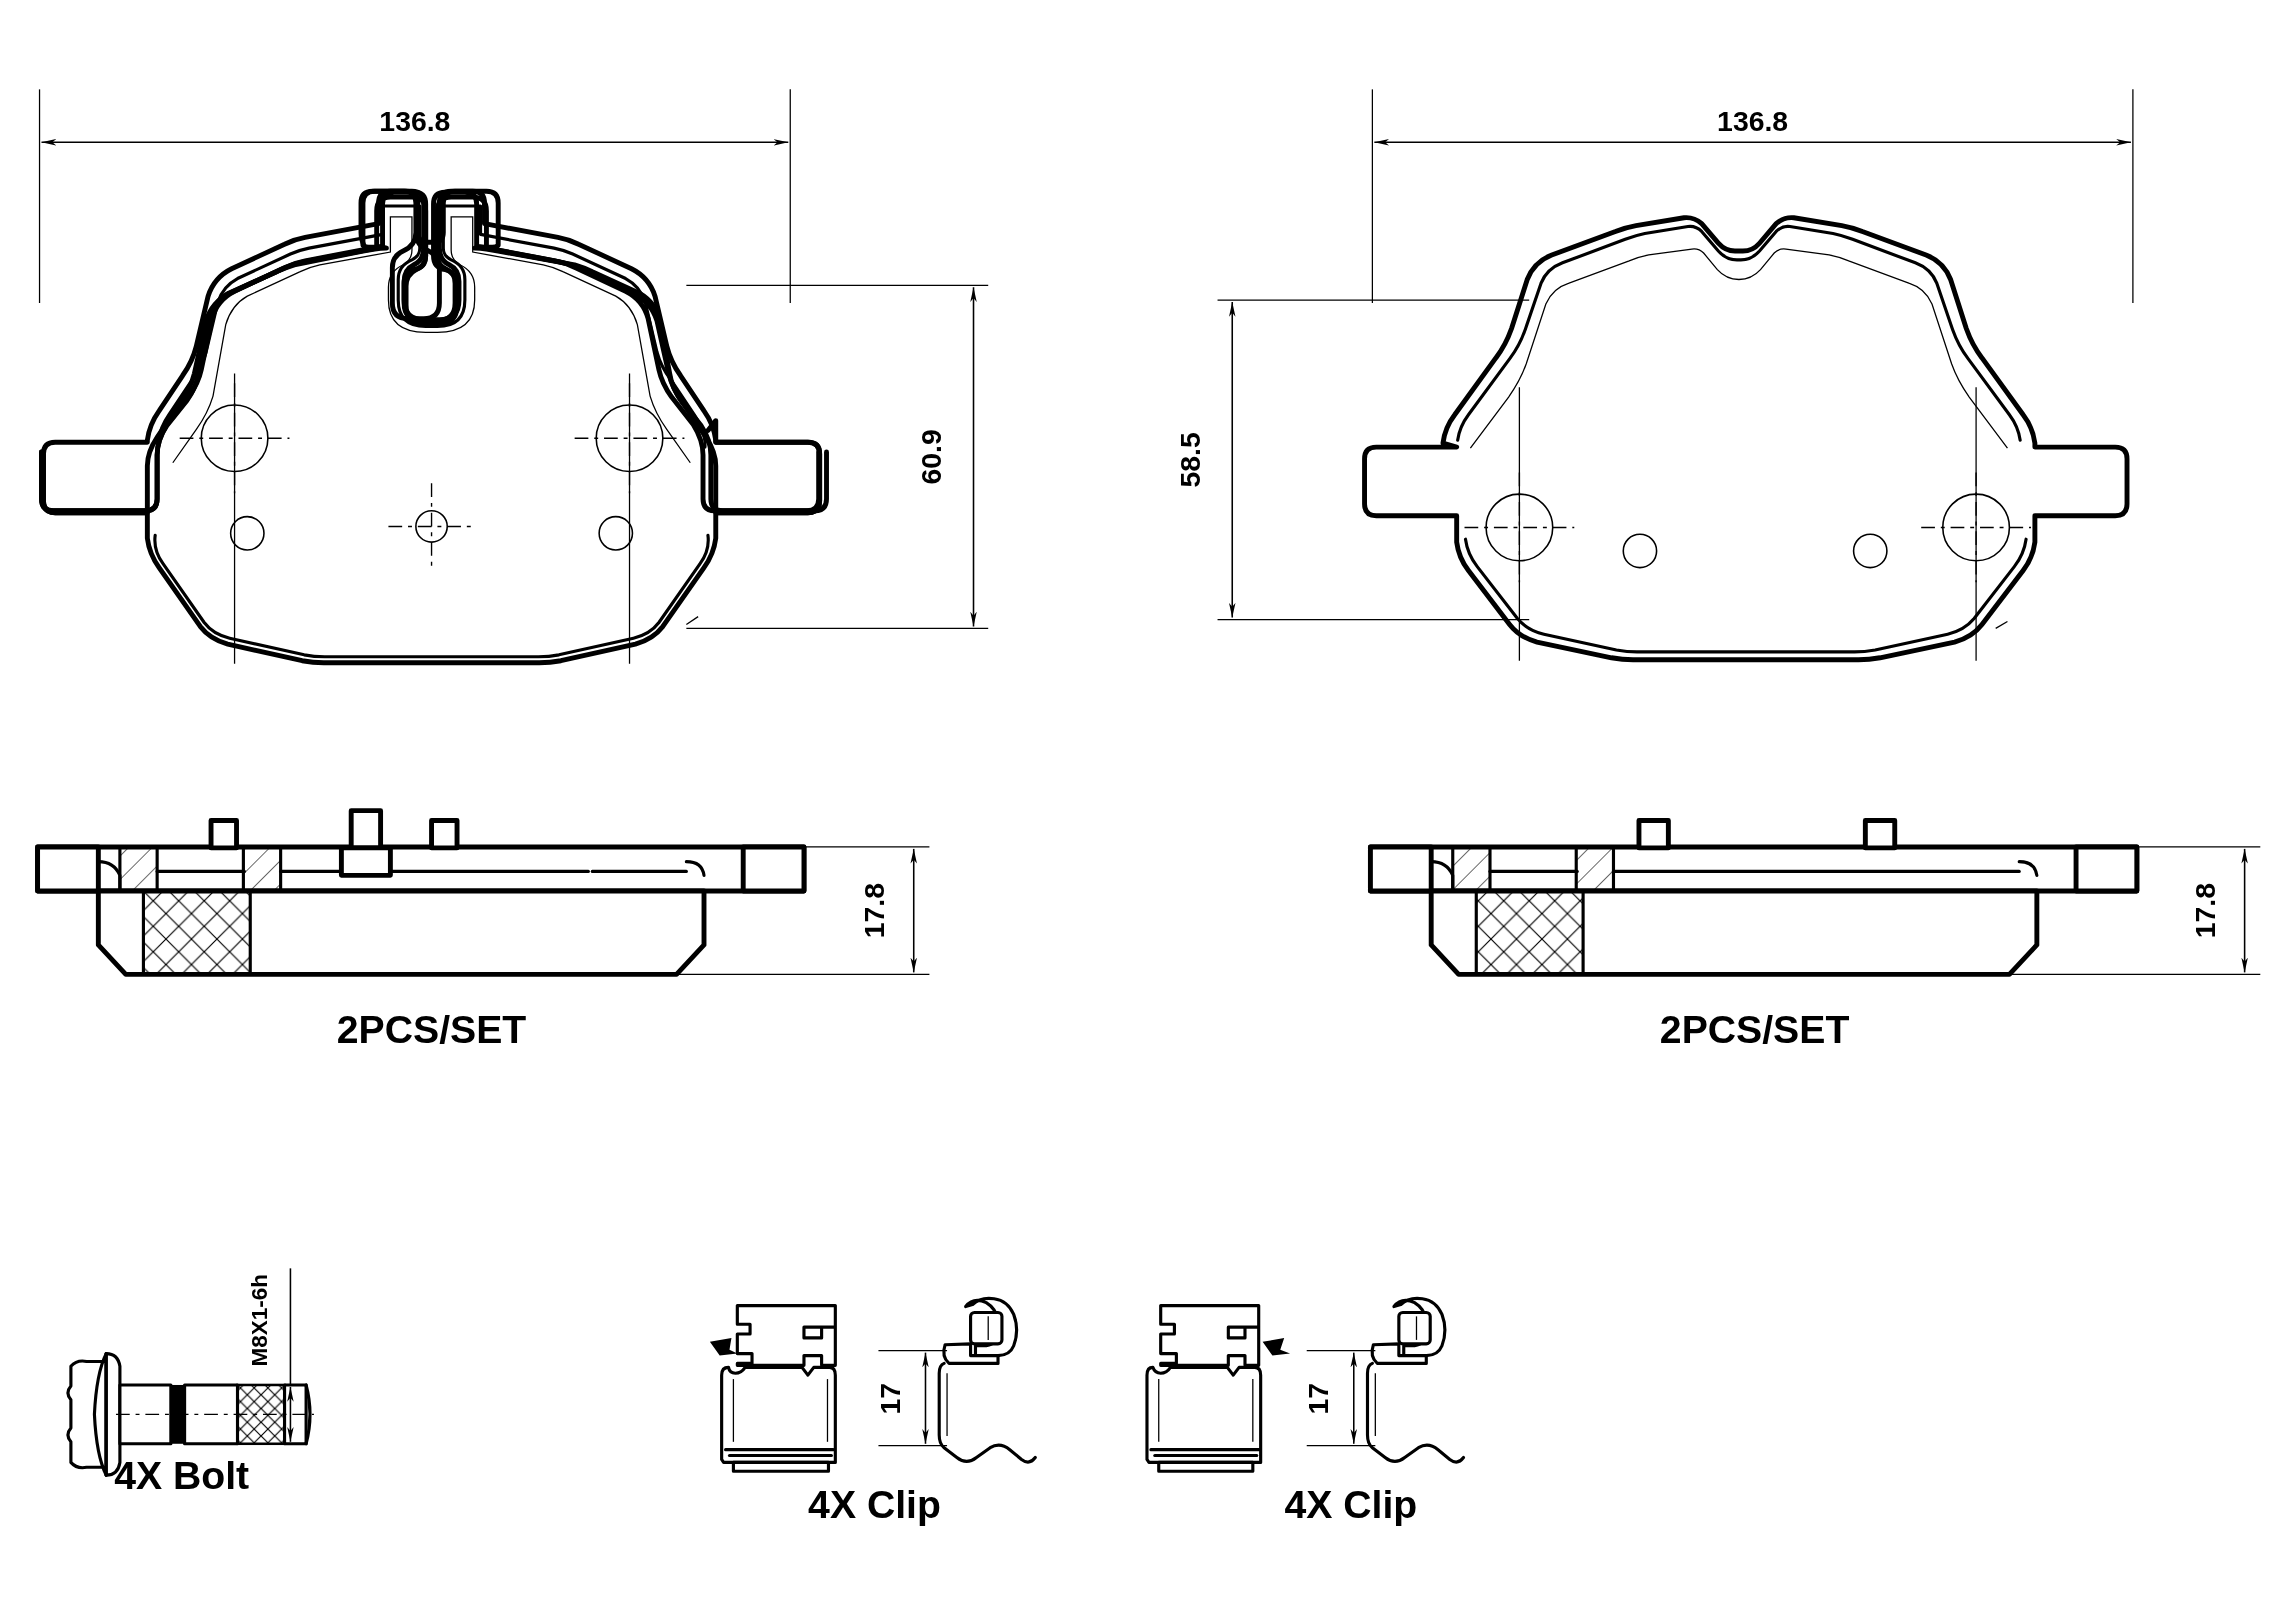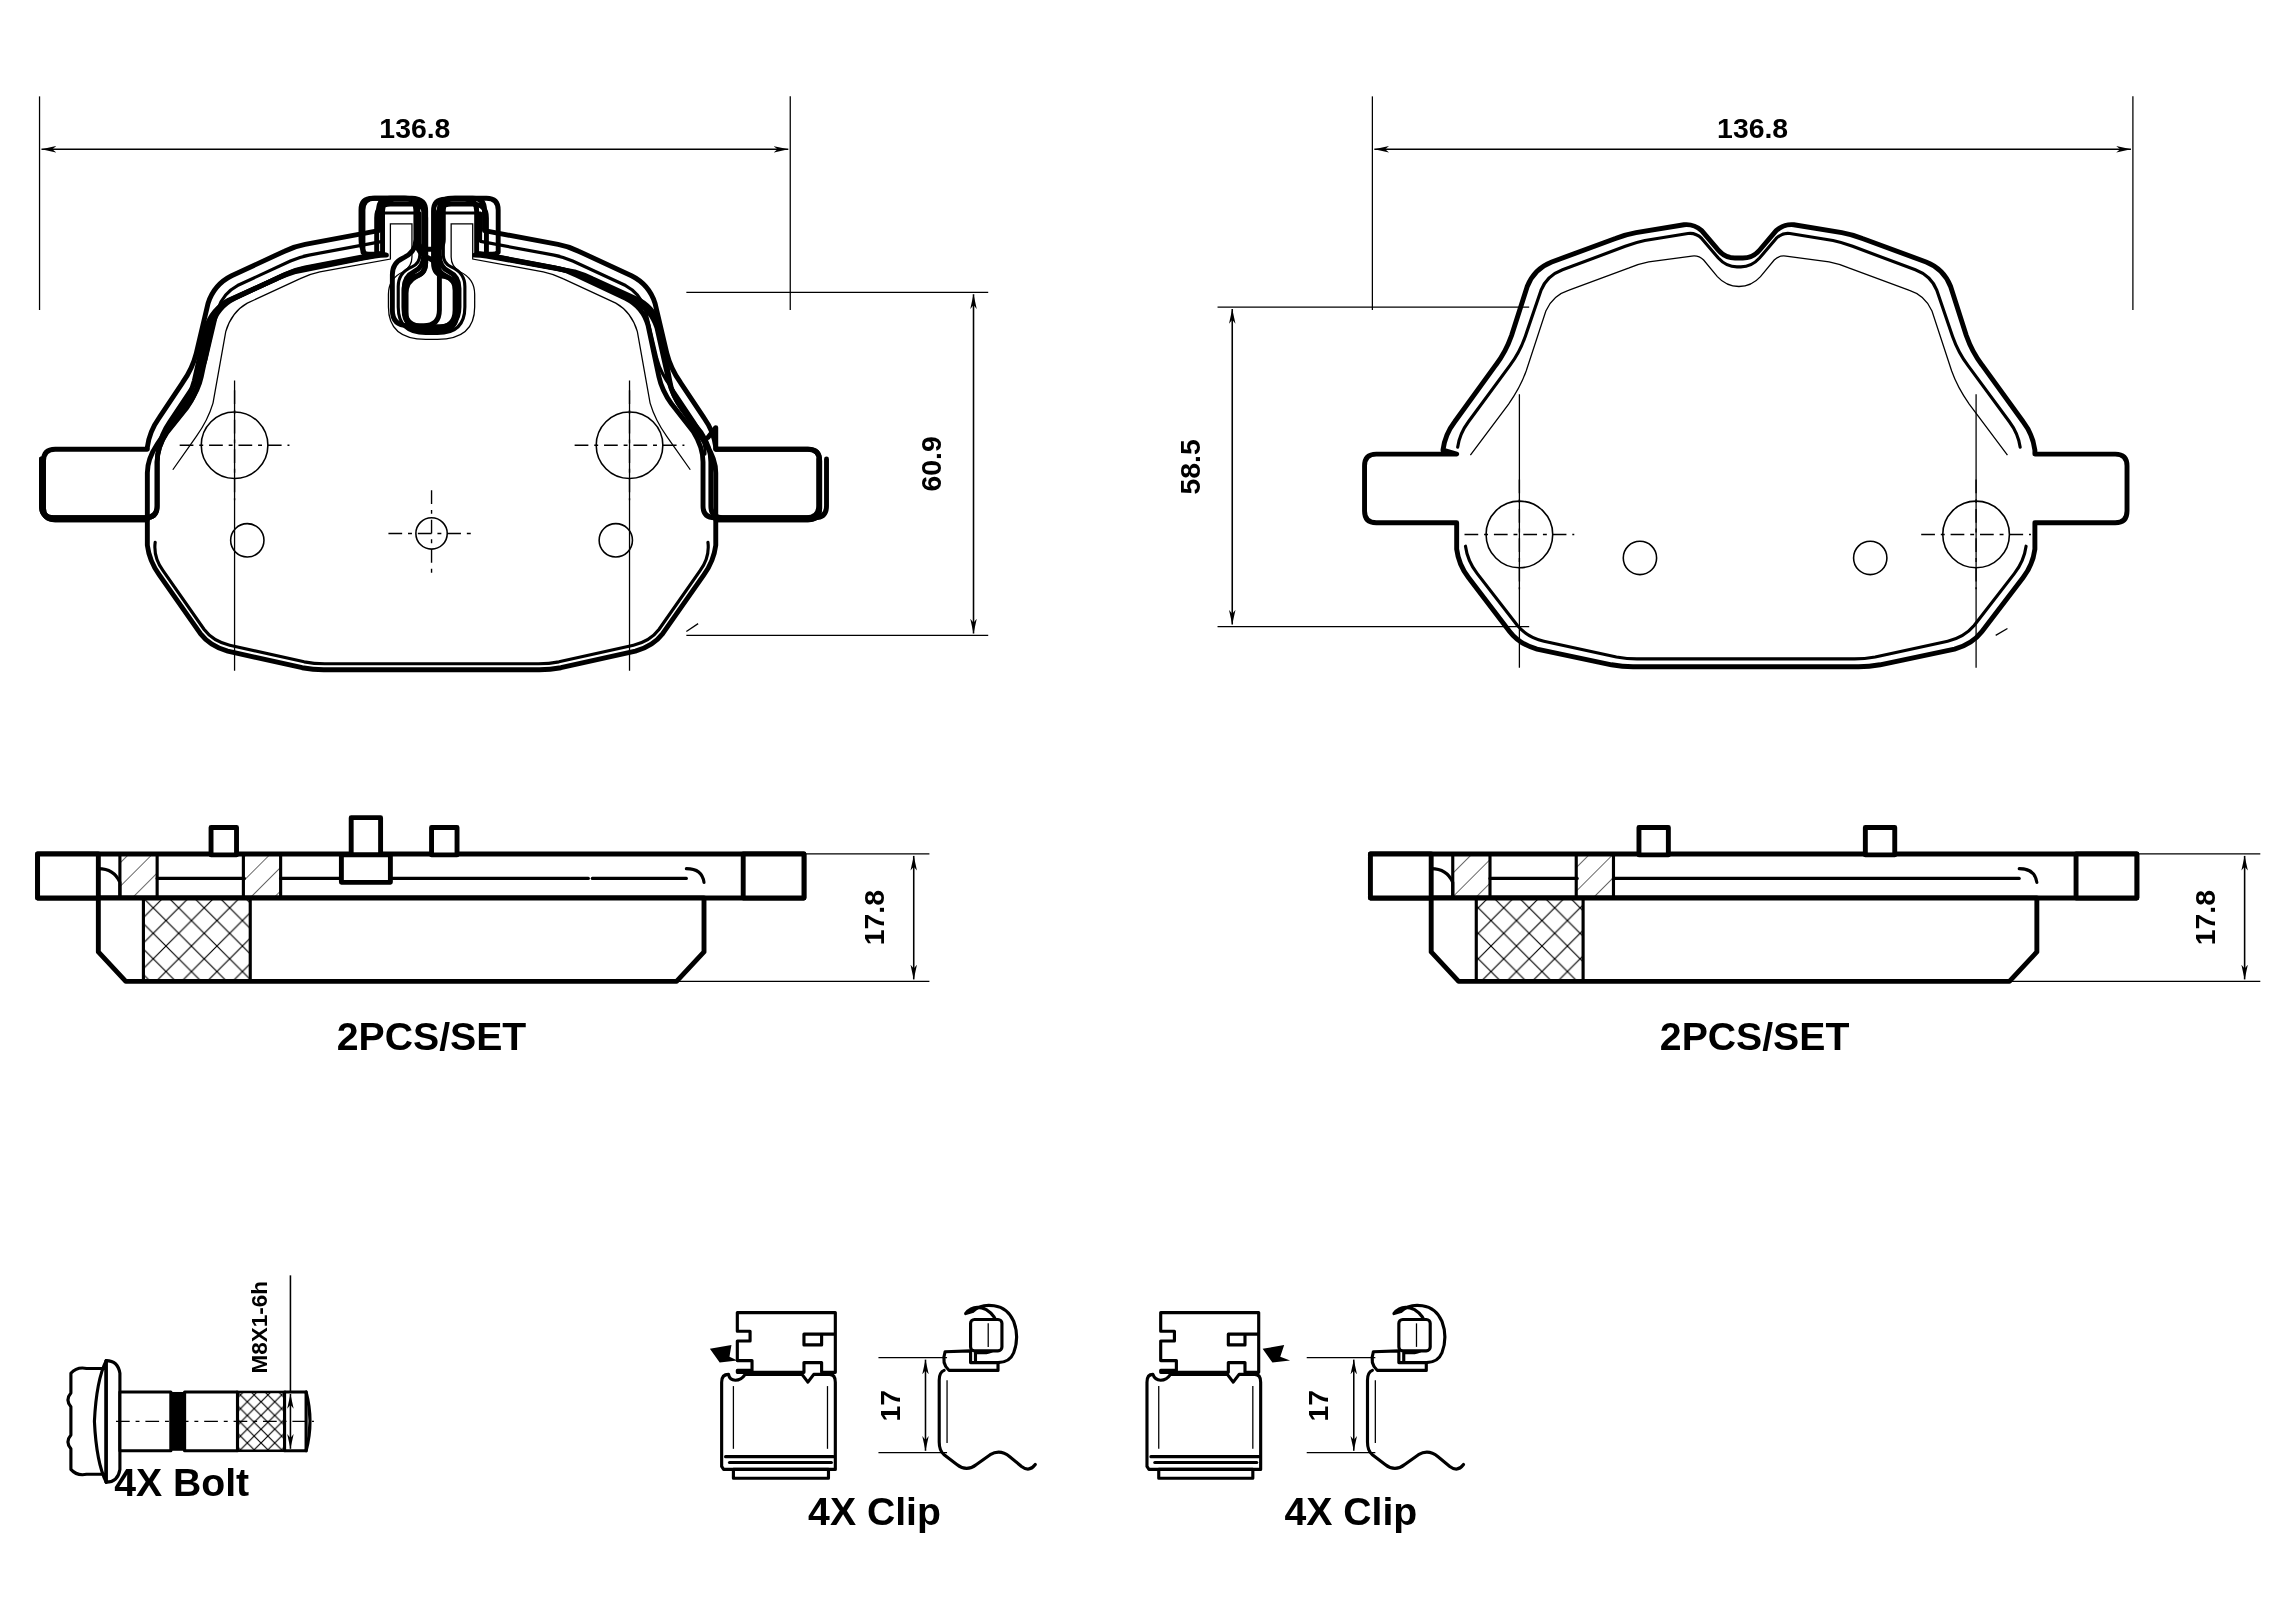--- a/index.html
+++ b/index.html
@@ -12,21 +12,21 @@
     width: 2292px;
     height: 1620px;
     font-family: "Liberation Sans", sans-serif;
     color: #000000;
     overflow: hidden;
     position: relative;
   }
   #drawing-root {
     position: absolute;
     left: 0;
-    top: 16px;
+    top: 9px;
     width: 2292px;
     height: 1283px;
   }
   svg#tech-drawing {
     display: block;
     width: 2292px;
     height: 1620px;
     background: #ffffff;
   }
   .outline-thick {

